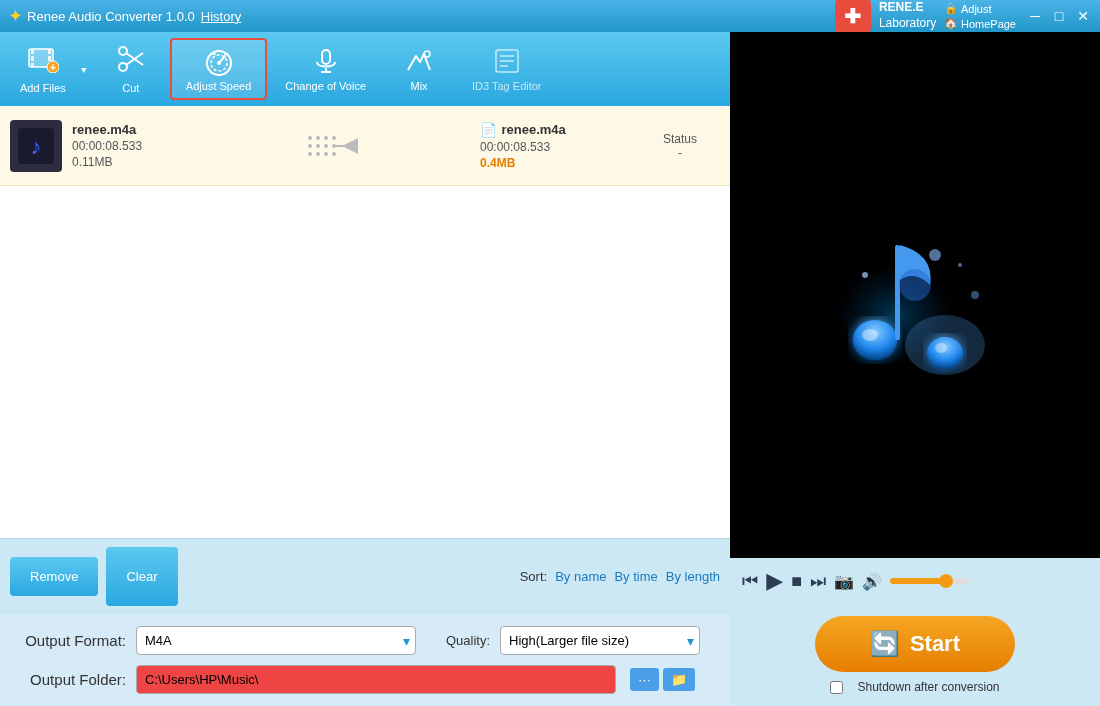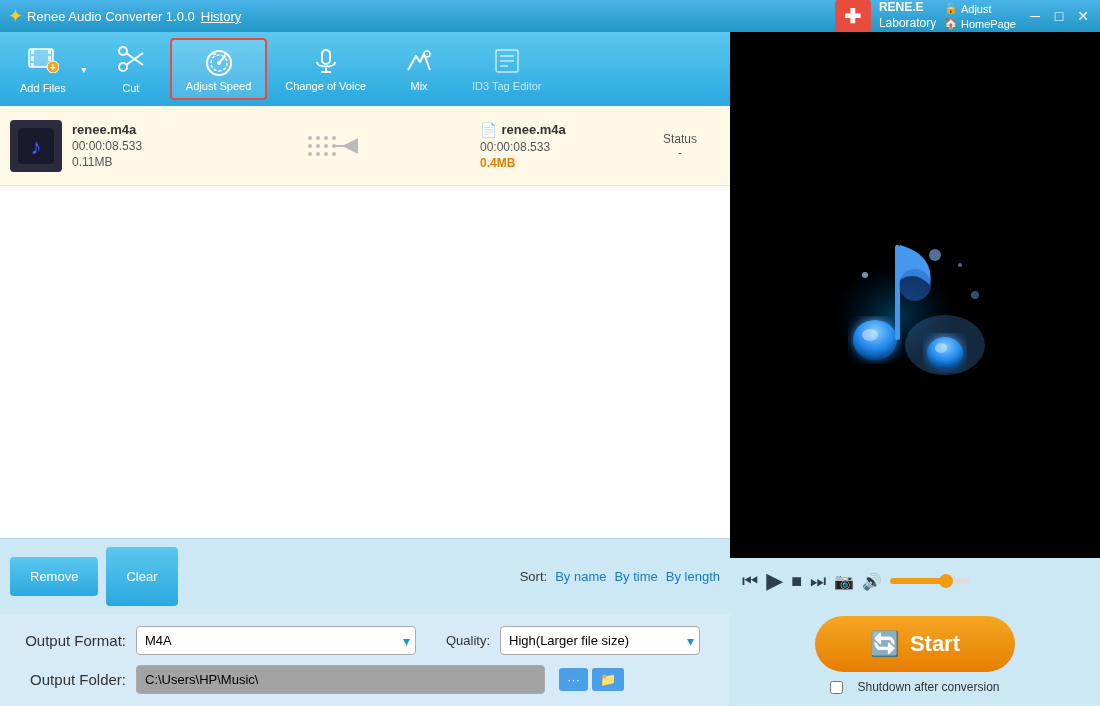--- a/index.html
+++ b/index.html
@@ -133,22 +133,22 @@
       position: absolute; right: 6px; top: 50%; transform: translateY(-50%);
       color: #2196c7; font-size: 14px; pointer-events: none;
     }
     .quality-label { font-size: 13px; color: #333; margin-left: 20px; }
     .quality-select {
       width: 200px; padding: 6px 8px; border: 1px solid #aaa;
       border-radius: 4px; font-size: 13px; background: white;
       appearance: none; cursor: pointer;
     }
     .folder-input {
-      width: 409px; padding: 6px 8px; border: 1px solid #aaa;
-      border-radius: 4px; font-size: 13px; background: #a3a3a3;
+      width: 480px; padding: 6px 8px; border: 1px solid #aaa;
+      border-radius: 4px; font-size: 13px; background: #ef4444;
     }
     .folder-btns { display: flex; gap: 4px; margin-left: 4px; }
     .folder-btn {
       background: #4a9fe8; color: white; border: none; border-radius: 3px;
       padding: 4px 8px; cursor: pointer; font-size: 13px;
     }
 
     
     .right-panel {
       width: 370px;

